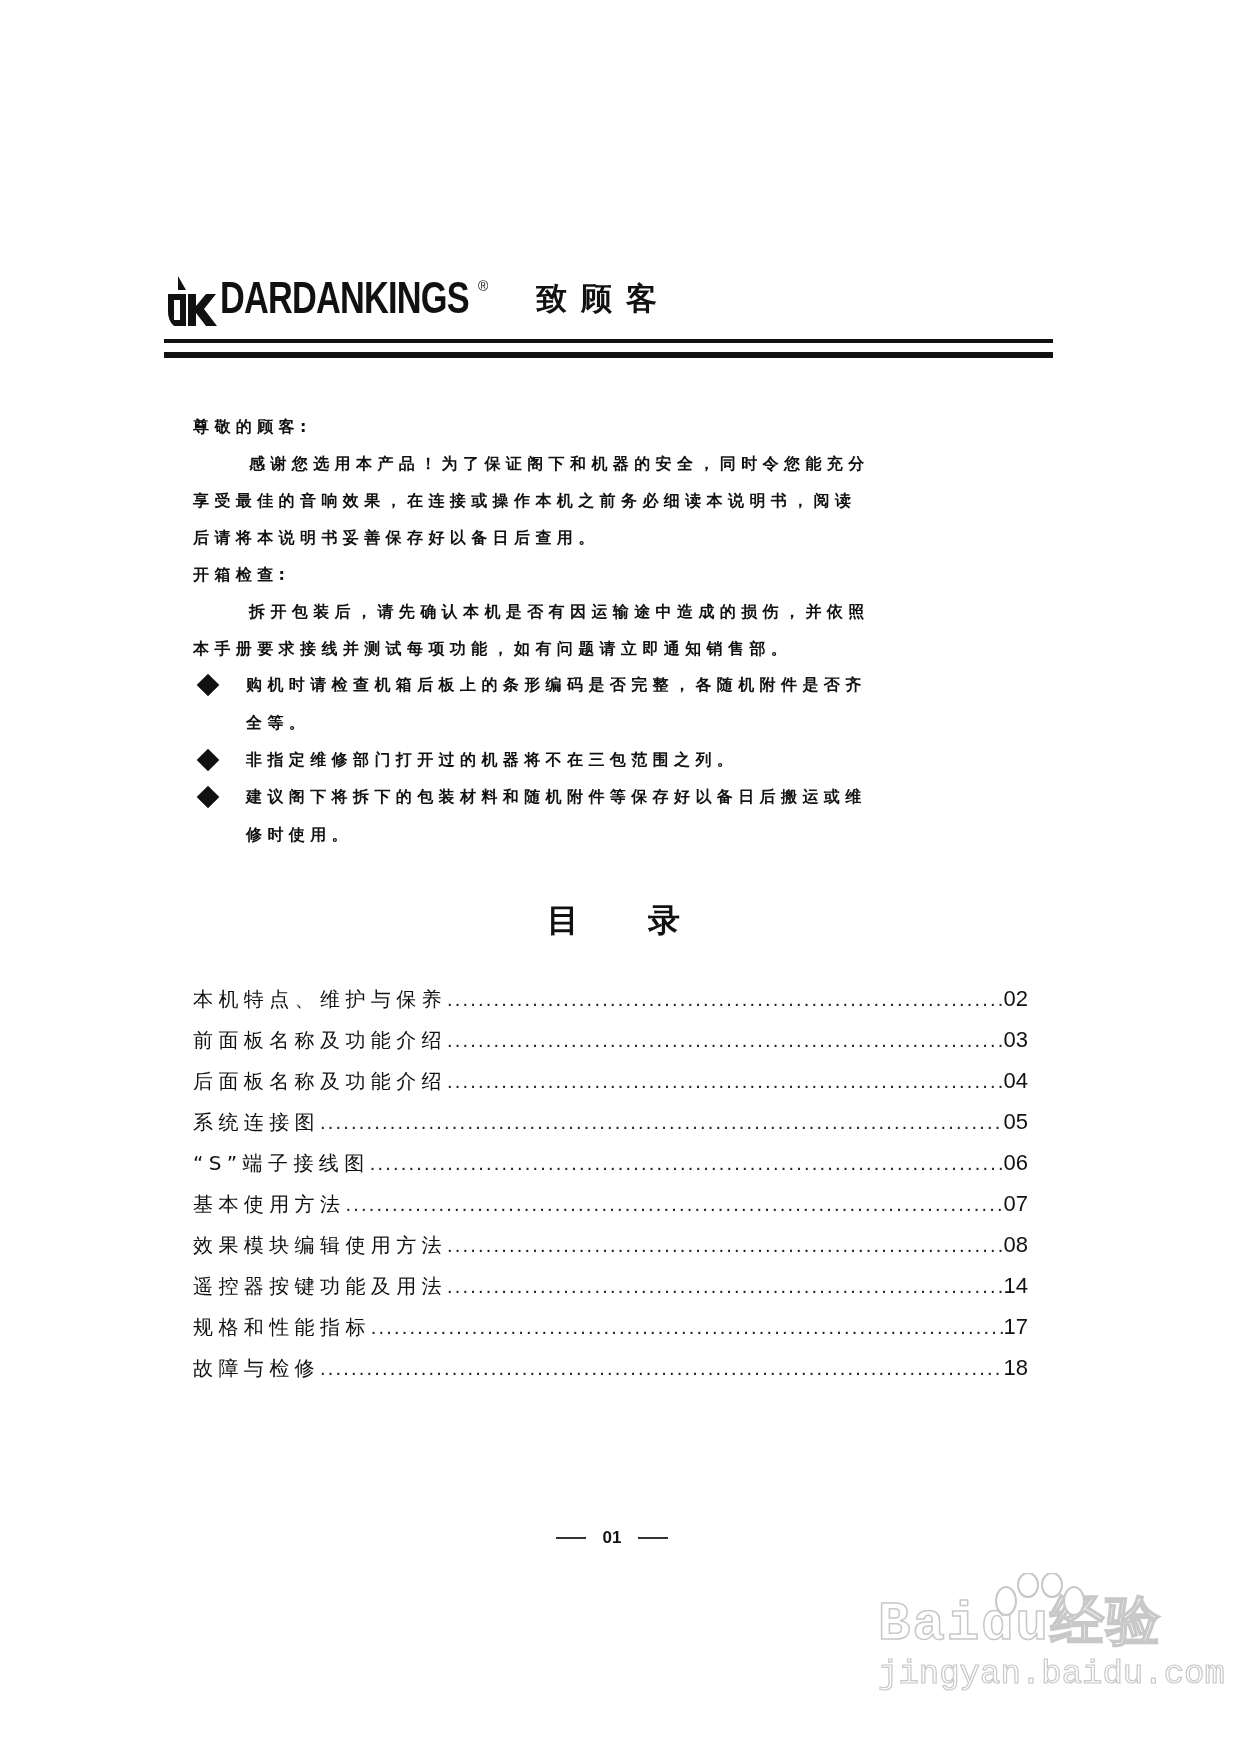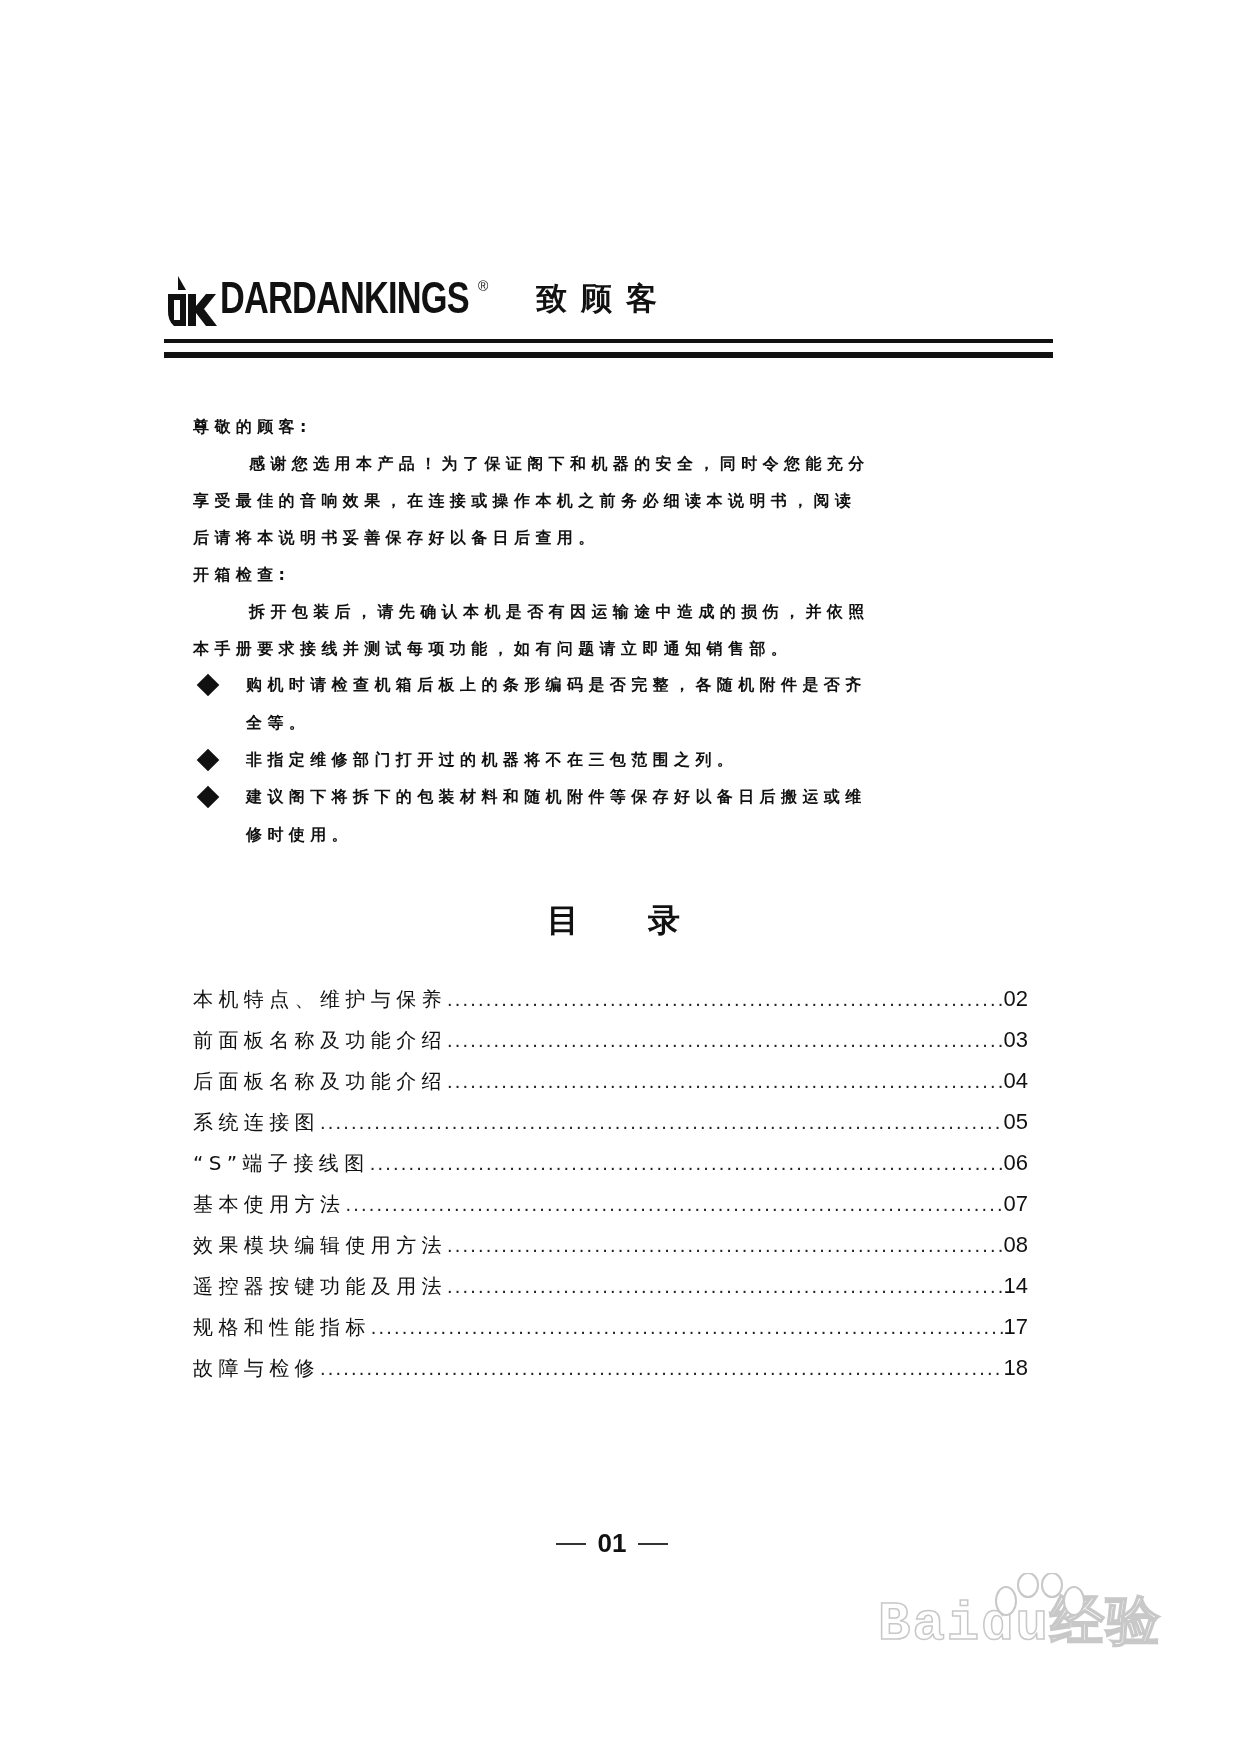--- a/index.html
+++ b/index.html
@@ -31,21 +31,21 @@
   .toc-row {
     left:193px; width:835px; height:28px; display:flex; align-items:flex-end;
     font-size:20px; line-height:28px; white-space:nowrap;
   }
   .toc-label { letter-spacing:5.4px; flex:0 0 auto; }
   .toc-dots { flex:1 1 auto; overflow:hidden; letter-spacing:2.2px; color:#222; font-family:"Liberation Sans", sans-serif; }
   .toc-page { flex:0 0 auto; font-family:"Liberation Sans", sans-serif; font-size:22px; }
 
   .page-num { left:556px; top:1528px; width:112px; display:flex; align-items:center; justify-content:space-between; }
   .dash { width:30px; height:2px; background:#333; }
-  .page-num-text { font-family:"Liberation Sans", sans-serif; font-weight:bold; font-size:26px; }
+  .page-num-text { font-family:"Liberation Sans", sans-serif; font-weight:bold; font-size:17px; }
 
   .wm { left:878px; top:1595px; color:#fff; font-family:Liberation Mono, monospace; }
   .wm-big { font-size:54px; font-weight:bold; line-height:60px; -webkit-text-stroke:1.5px #c8c8c8; letter-spacing:2px; }
   .wm-small { font-size:34px; line-height:38px; -webkit-text-stroke:1.2px #c8c8c8; }
 </style>
 </head>
 <body>
 
 <div class="abs logo">
   <svg class="logo-mark" viewBox="0 0 54 50" width="54" height="50">
@@ -145,13 +145,14 @@
 <div class="abs wm">
   <svg class="abs" style="left:108px;top:-22px" width="110" height="70" viewBox="0 0 110 70">
     <g fill="#fff" stroke="#c8c8c8" stroke-width="2">
       <ellipse cx="20" cy="28" rx="10" ry="14"></ellipse>
       <ellipse cx="42" cy="12" rx="10" ry="12"></ellipse>
       <ellipse cx="66" cy="12" rx="10" ry="12"></ellipse>
       <ellipse cx="88" cy="28" rx="10" ry="14"></ellipse>
     </g>
   </svg>
   <div class="wm-big">Baidu经验</div>
+  <div class="wm-small">jingyan.baidu.com</div>
 </div>
 
 </body></html>

